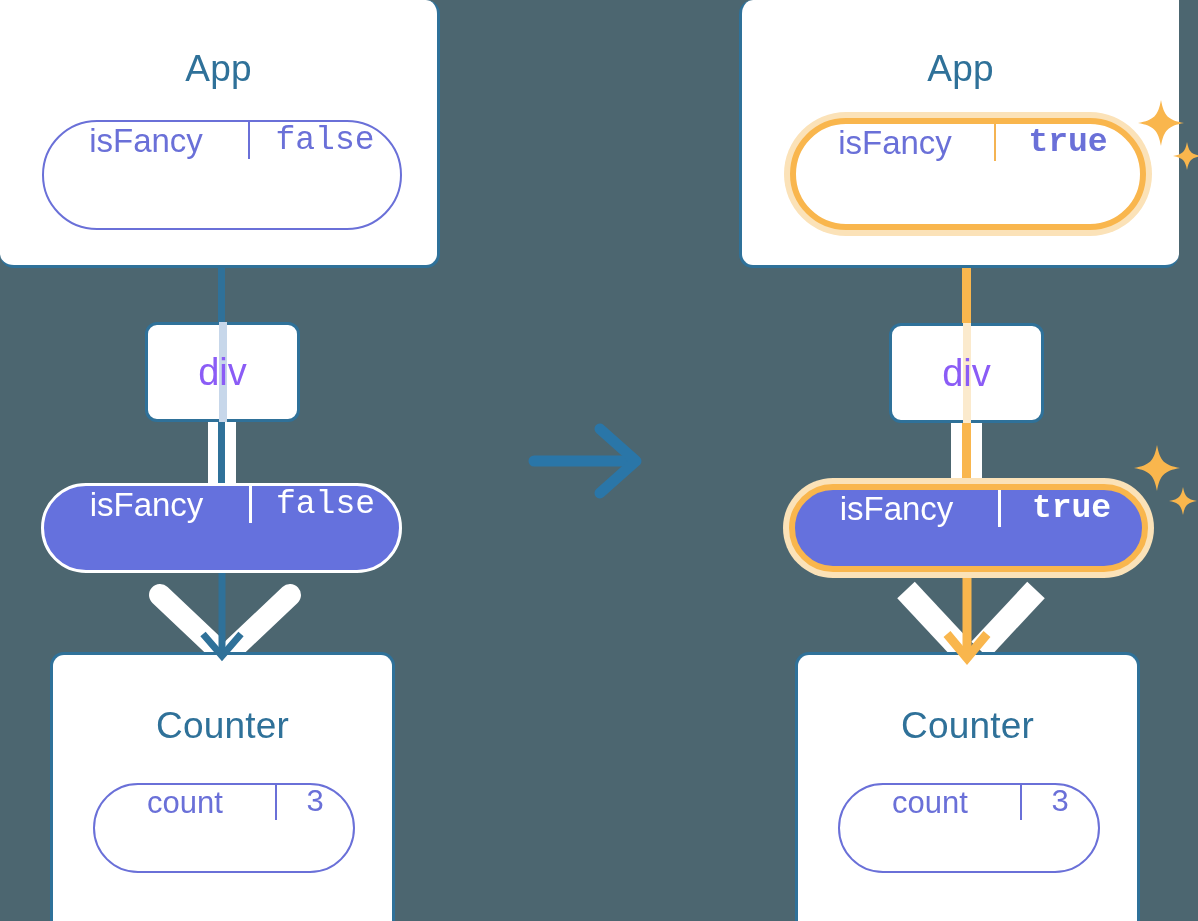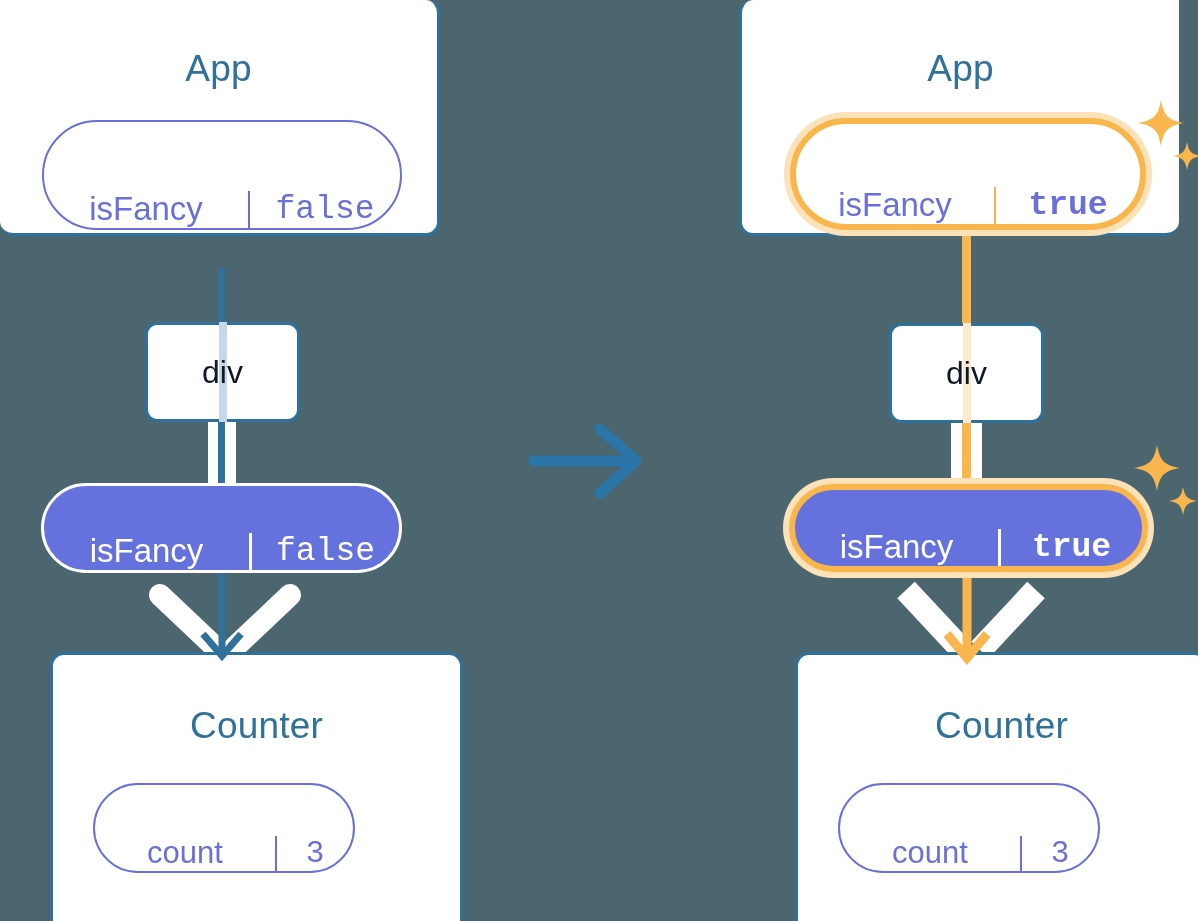--- a/index.html
+++ b/index.html
@@ -43,21 +43,21 @@
     left: 0;
     right: 0;
     text-align: center;
     color: #2f7199;
     font-size: 37px;
     letter-spacing: .2px;
     white-space: nowrap;
   }
 
   
-  .app-card { width: 440px; height: 236px; top: 0; }
+  .app-card { width: 440px; height: 268px; top: 0; }
   .app-card.left  { left: 0;  border-top: none; border-left: none; border-top-left-radius: 0; }
   .app-card.right { left: 140px; border-top: none; border-top-right-radius: 0; border-right: none; }
   .app-card .card-title { top: 48px; }
 
   
   .divbox {
     position: absolute;
     width: 155px;
     height: 100px;
     background: #fff;
@@ -65,45 +65,45 @@
     border-radius: 12px;
     box-sizing: border-box;
     z-index: 6;
   }
   .divbox .dlabel {
     position: absolute;
     inset: 0;
     display: flex;
     align-items: center;
     justify-content: center;
-    color: #0f172a;
-    font-size: 32px;
+    color: #8b5cf6;
+    font-size: 38px;
     z-index: 3;
   }
   .divbox .dthread {
     position: absolute;
     top: -3px;
     bottom: -3px;
     left: 50%;
     margin-left: -4px;
     width: 8px;
     z-index: 1;
   }
   .thread-blue  { background: #c7d7ea; }
   .thread-amber { background: #fbeacd; }
 
   
-  .counter-card { width: 413px; height: 270px; }
+  .counter-card { width: 345px; height: 270px; }
   .counter-card .card-title { top: 50px; }
 
   
   .pill {
     position: absolute;
     display: flex;
-    align-items: flex-end;
+    align-items: flex-start;
     box-sizing: border-box;
     border-radius: 999px;
     z-index: 8;
   }
   .pill .seg {
     display: flex;
     align-items: center;
     justify-content: center;
     box-sizing: border-box;
     white-space: nowrap;

